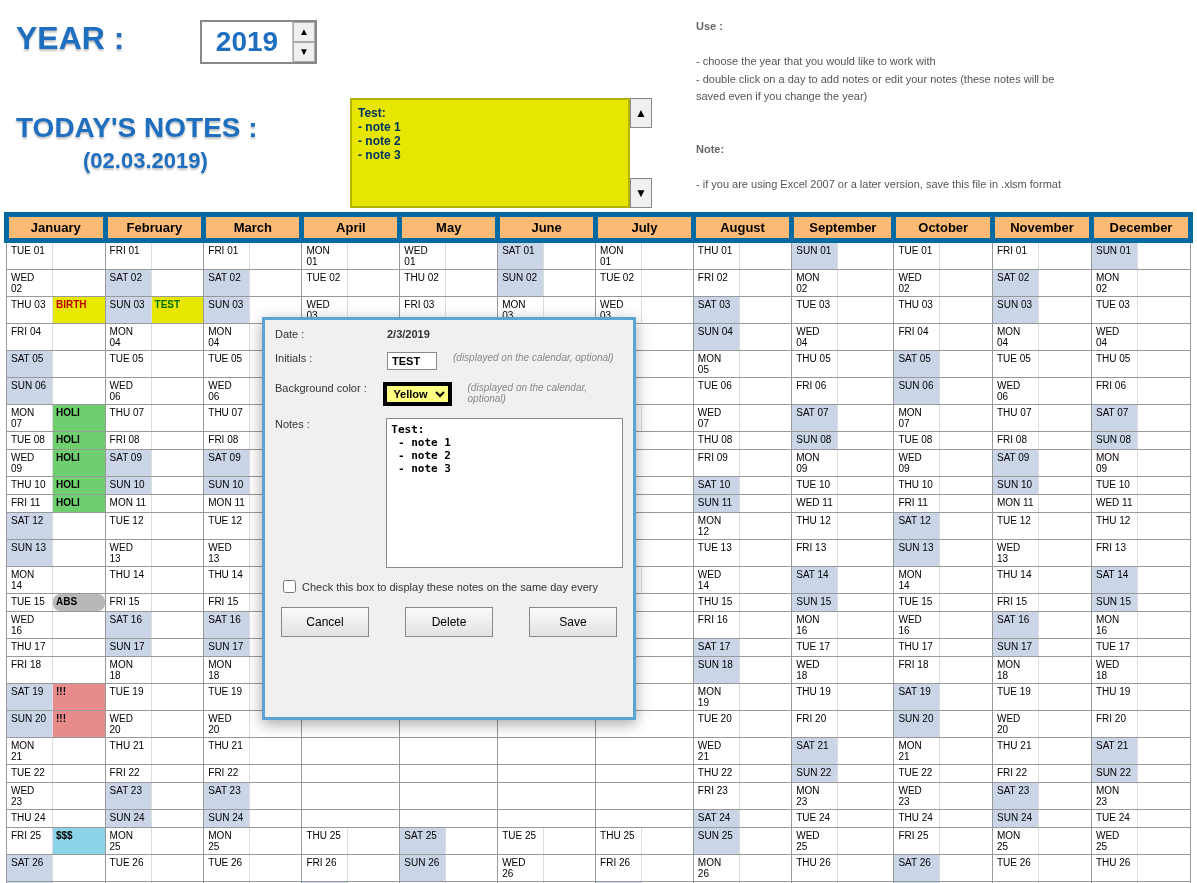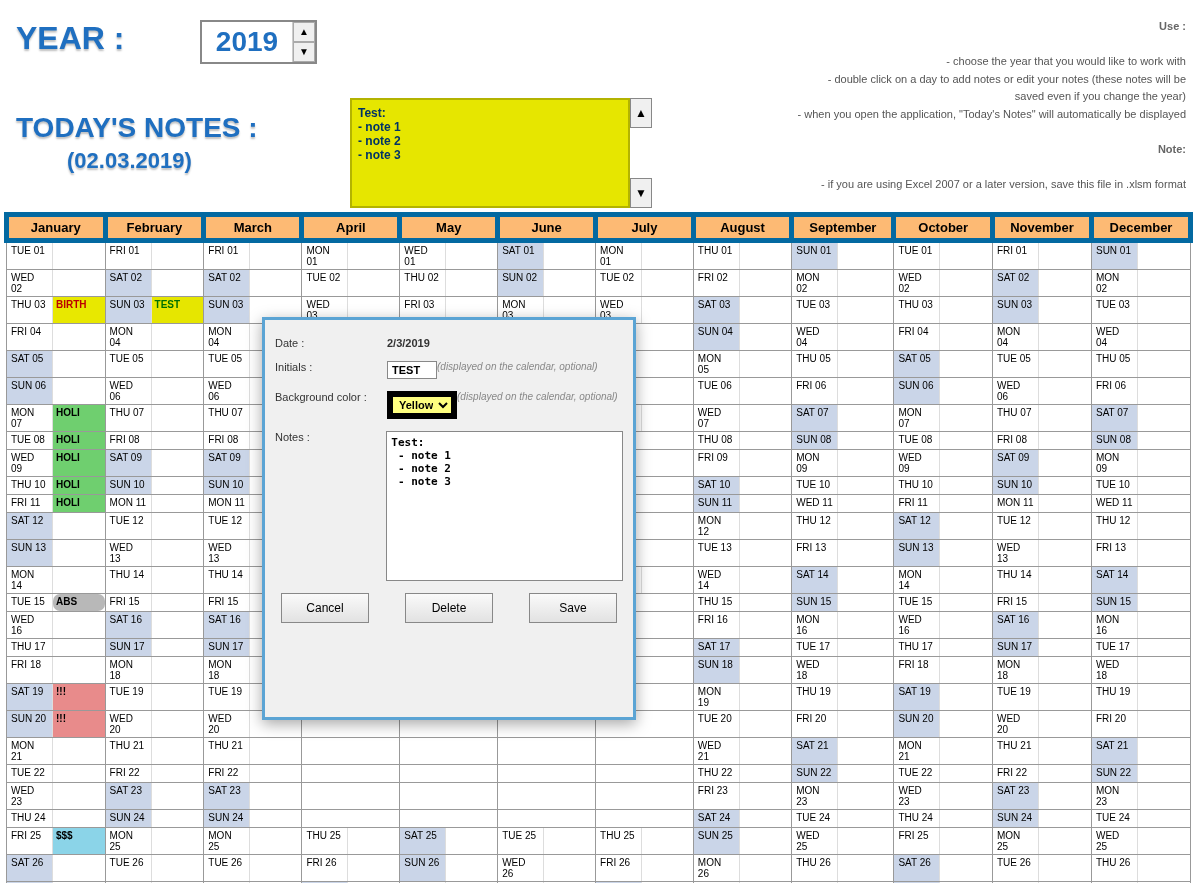--- a/index.html
+++ b/index.html
@@ -36,21 +36,21 @@
   display: flex; align-items: center; justify-content: center;
   cursor: pointer;
 }
 .todays-notes-label {
   position: absolute; top: 104px; left: 8px;
   font-size: 28px; font-weight: bold;
   color: #1f6fc0;
   text-shadow: 0 2px 2px rgba(0,0,0,.25);
 }
 .todays-date-label {
-  position: absolute; top: 140px; left: 59px;
+  position: absolute; top: 140px; left: 75px;
   font-size: 22px; font-weight: bold;
   color: #1f6fc0;
   text-shadow: 0 2px 2px rgba(0,0,0,.25);
 }
 .notes-box {
   position: absolute; top: 90px; left: 342px;
   width: 280px; height: 110px;
   background: #e6e600;
   border: 2px solid #b3b300;
   padding: 6px; font-size: 12px; font-weight: bold; color: #003366;
@@ -63,21 +63,20 @@
 }
 .notes-scroll-btn {
   width: 22px; height: 30px; background: #f0f0f0;
   border: 1px solid #888; display:flex; align-items:center; justify-content:center;
   cursor:pointer; font-size:12px;
 }
 .help-area {
   position: absolute; top: 10px; left: 688px;
   width: 490px; font-size: 11px; color: #555;
   line-height: 1.6;
-  text-align: right;
 }
 .help-area b { color: #666; }
 
 .calendar {
   position: absolute; top: 212px; left: 4px; width: 1189px;
   border-collapse: collapse;
 }
 .calendar th {
   border: 5px solid #0369a1; background: #fdba74;
   font-weight: bold; font-size: 13px; padding: 3px 15px;
@@ -115,33 +114,33 @@
 .dialog-title {
   background: #fff; color: #333; font-size: 12px;
   padding: 4px 6px; display: flex; justify-content: space-between; align-items: center;
   border-bottom: 2px solid #5ba4d4;
 }
 .dialog-close {
   background: #c8503c; color: #fff; width: 28px; height: 18px;
   display: flex; align-items: center; justify-content: center;
   font-size: 12px; cursor: pointer;
 }
-.dialog-body { padding: 17px 10px; font-size: 11px; color: #333; }
+.dialog-body { padding: 8px 10px; font-size: 11px; color: #333; }
 .drow { display: flex; align-items: flex-start; margin-bottom: 12px; }
 .dlabel { width: 112px; color: #333; }
 .dval { font-weight: bold; }
 .dinput {
   border: 1px solid #888; padding: 2px 4px; font-weight: bold;
   width: 50px; font-size: 11px;
 }
 .dselect {
-  border: 6px solid #000000; padding: 1px 2px; font-weight: bold;
+  border: 4px solid #000000; padding: 1px 2px; font-weight: bold;
   width: 70px; background: #ffff80; font-size: 11px;
 }
-.dhint { font-style: italic; color: #888; margin-left: 0; font-size: 10px; }
+.dhint { font-style: italic; color: #888; margin-left: 16px; font-size: 10px; }
 .dtextarea {
   width: 238px; height: 150px; border: 1px solid #888;
   padding: 4px; font-weight: bold; font-size: 11px; resize: none;
 }
 .dcheck-row { margin: 8px 0 14px 8px; display:flex; align-items:center; gap:6px; }
 .dbuttons { display: flex; justify-content: flex-end; padding: 0 6px; gap: 36px; }
 .dbtn {
   width: 106px; height: 30px; background: linear-gradient(#fafafa,#e2e2e2);
   border: 1px solid #888; cursor: pointer; font-size: 12px;
 }
@@ -166,21 +165,21 @@
  - note 3</div>
   <div class="notes-scroll">
     <div class="notes-scroll-btn">▲</div>
     <div class="notes-scroll-btn">▼</div>
   </div>
   <div class="help-area">
     <b>Use :</b><br><br>
     <span>- choose the year that you would like to work with</span><br>
     <span>- double click on a day to add notes or edit your notes (these notes will be</span><br>
     <span>   saved even if you change the year)</span><br>
-    <span>- when you open the application, "Today's Notes" will automatically be displayed</span><br><br>
+    <br><br>
     <b>Note:</b><br><br>
     <span>- if you are using Excel 2007 or a later version, save this file in .xlsm format</span>
   </div>
 </div>
 
 <table class="calendar">
   <thead>
       <tr id="cal-header">
         <th>January</th>
         <th>February</th>
@@ -1806,19 +1805,23 @@
       </select>
       <span class="dhint">(displayed on the calendar, optional)</span>
     </div>
     <div class="drow">
       <span class="dlabel">Notes :</span>
       <textarea class="dtextarea" style="">Test:
  - note 1
  - note 2
  - note 3</textarea>
     </div>
+    <div class="dcheck-row">
+      <input type="checkbox" style="">
+      <span>Check this box to display these notes on the same day every</span>
+    </div>
     <div class="dbuttons">
       <button class="dbtn">Cancel</button>
       <button class="dbtn">Delete</button>
       <button class="dbtn">Save</button>
     </div>
   </div>
 </div>
 
 </body></html>

